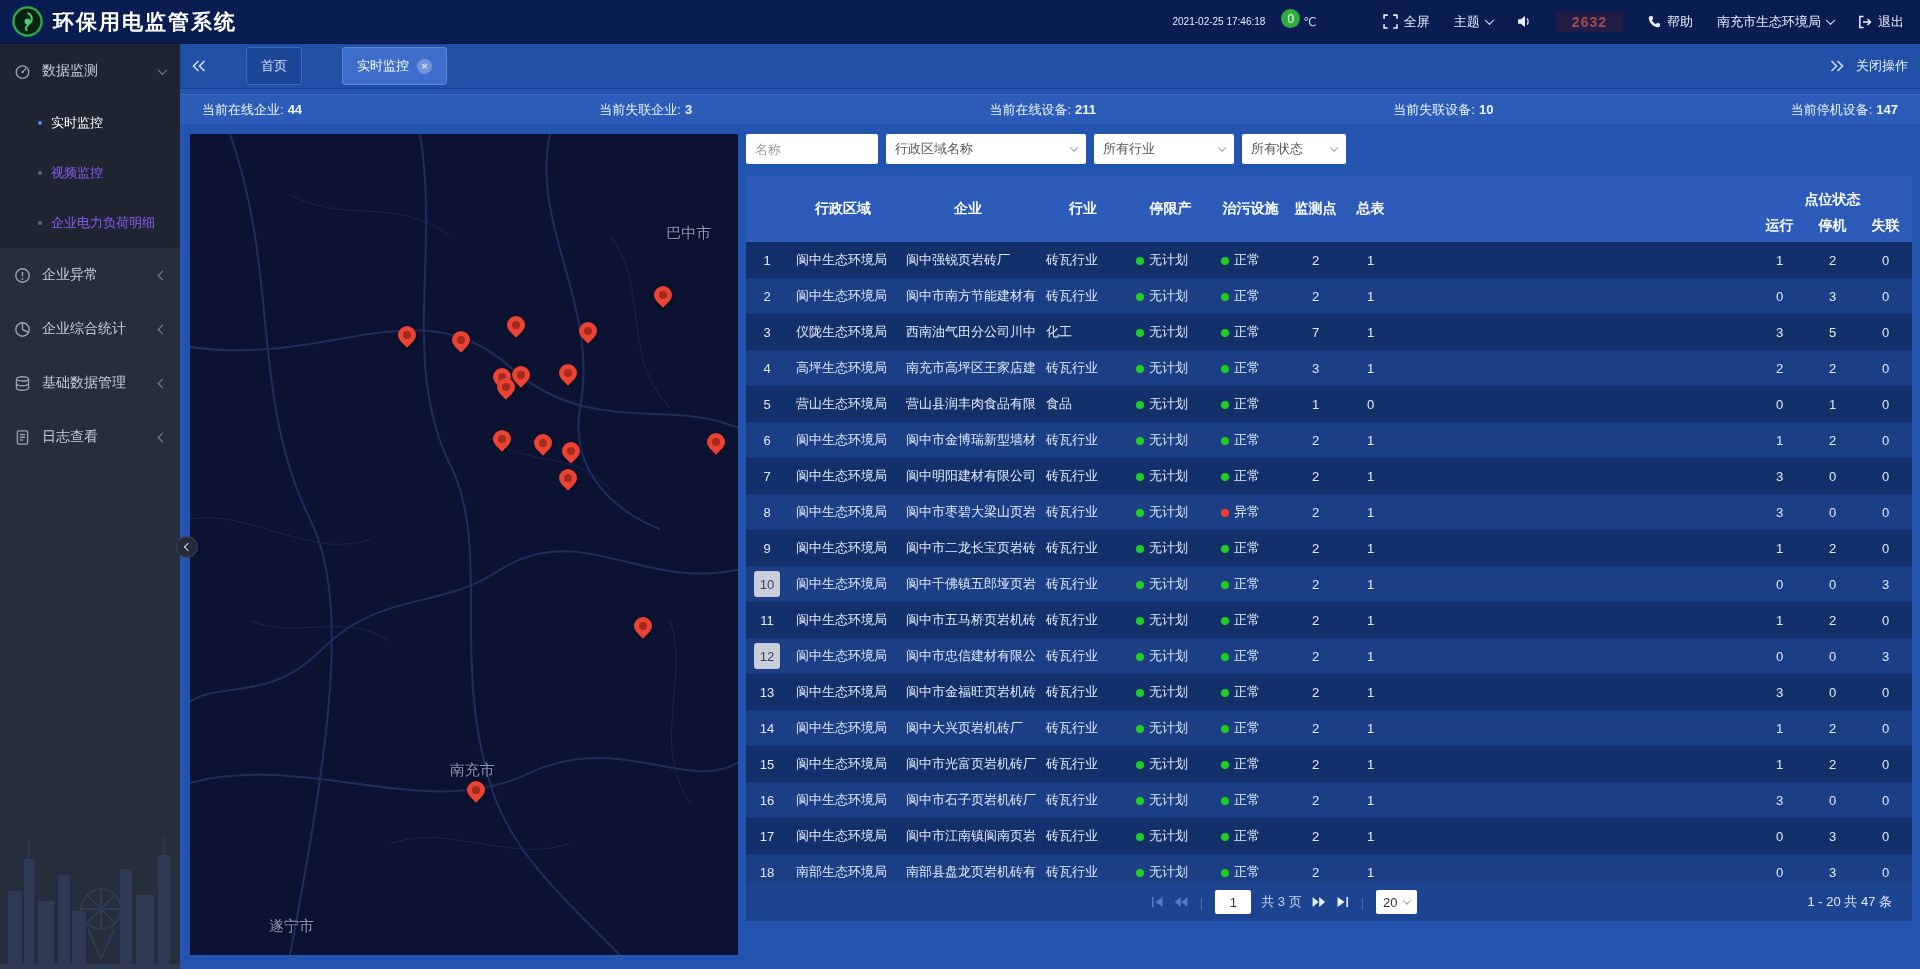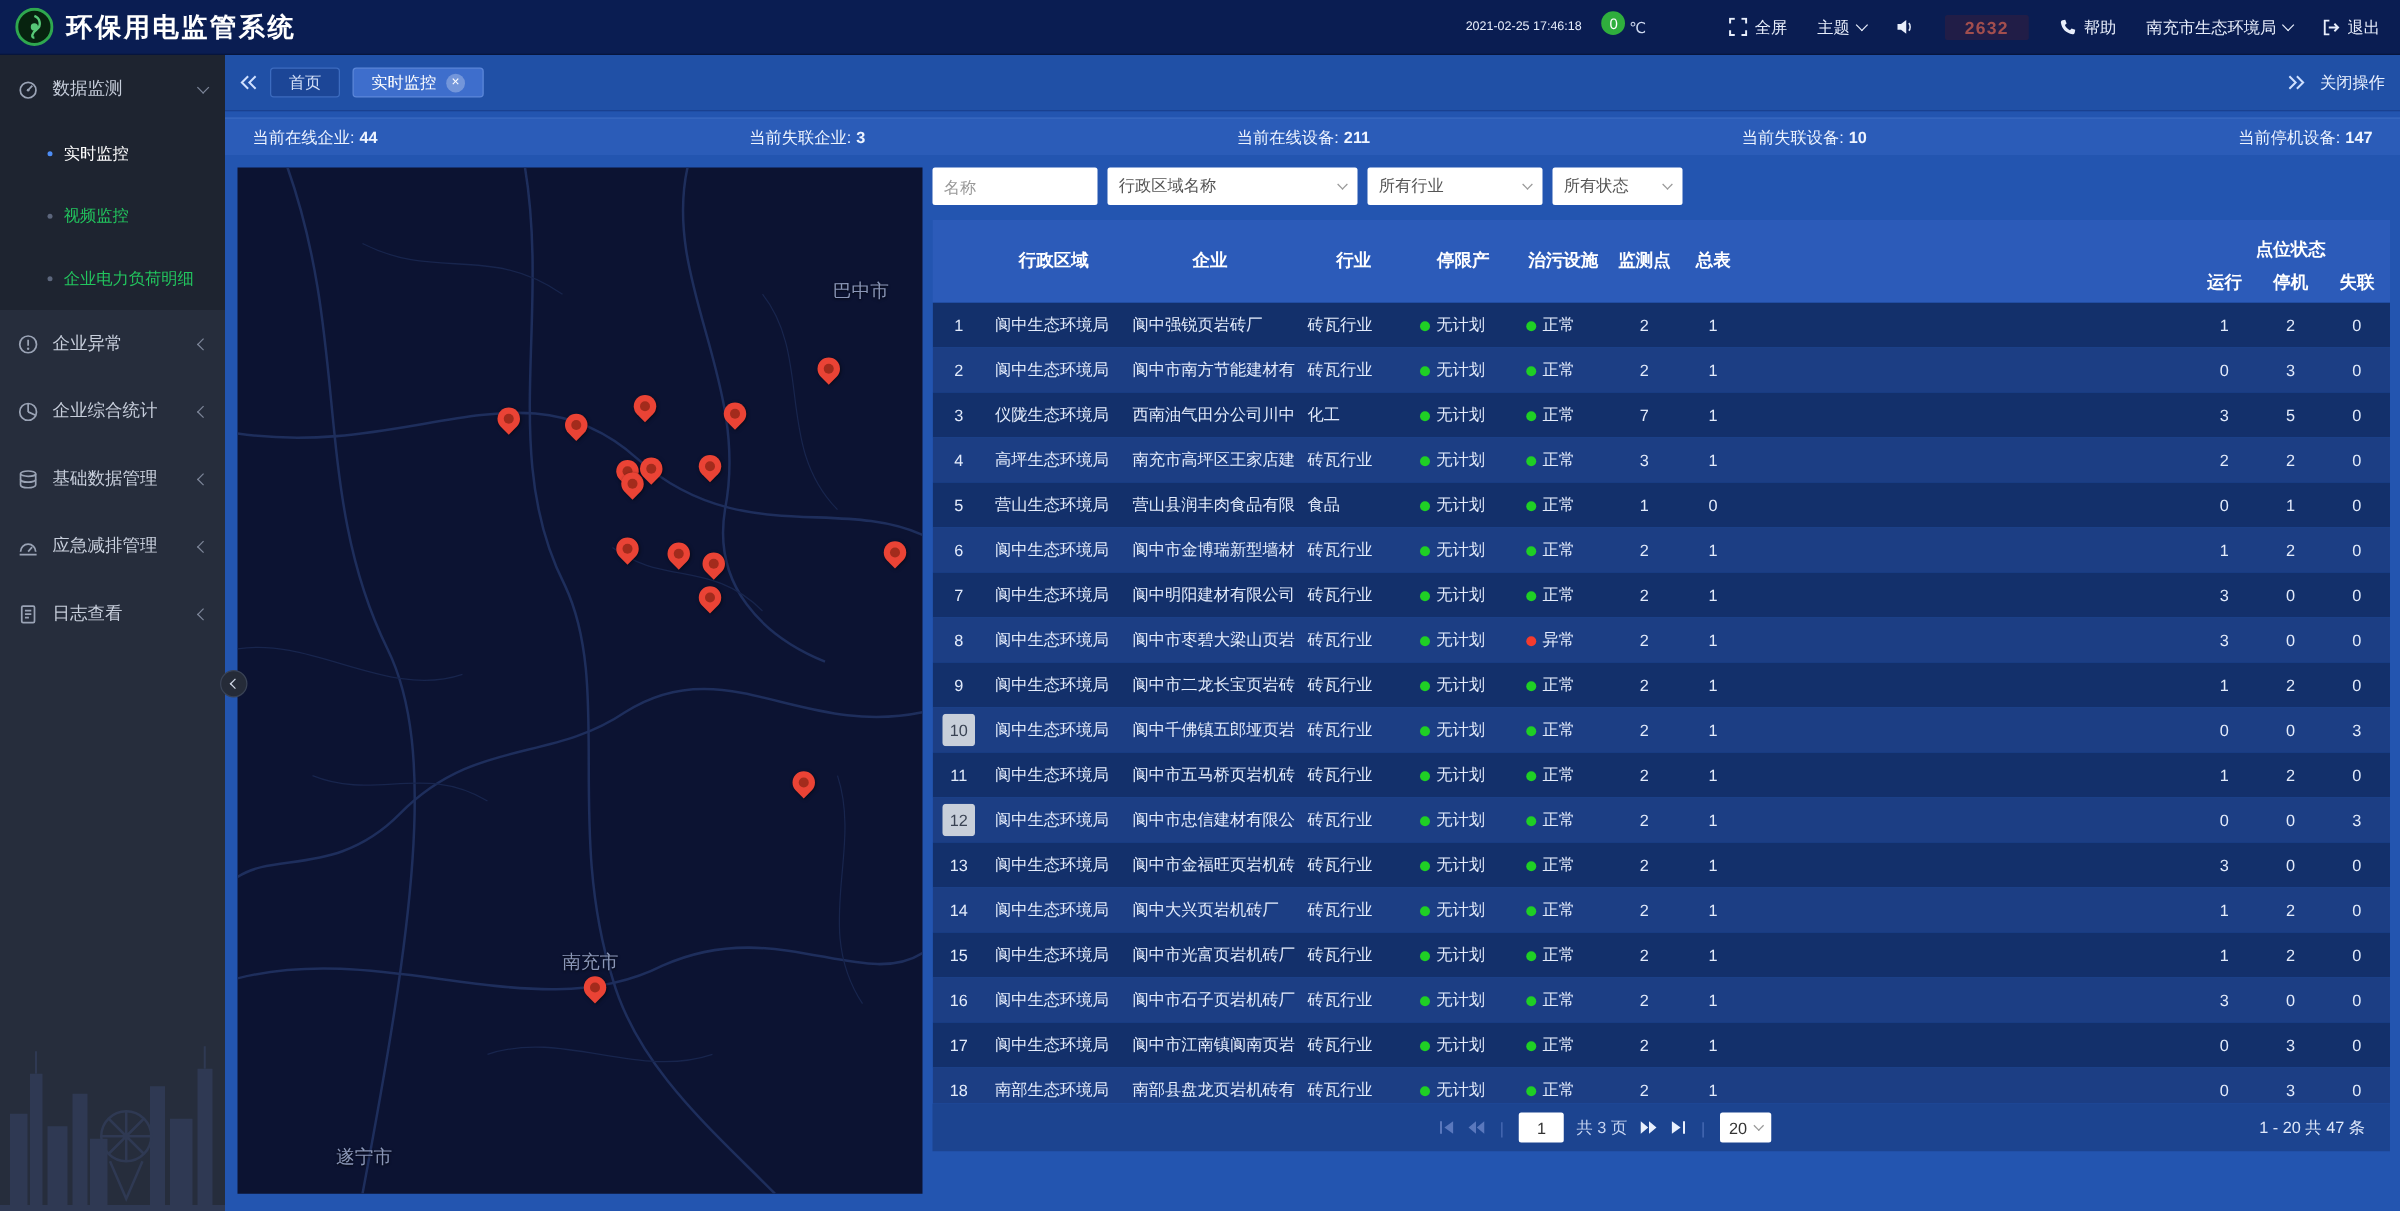--- a/index.html
+++ b/index.html
@@ -28,35 +28,35 @@
 
   
   .body-row { flex:1; display:flex; min-height:0; position:relative; }
 
   
   .sidebar { width:180px; background:#262d3c; position:relative; overflow:hidden; flex:0 0 180px; }
   .nav-block.open { background:#1e2430; }
   .nav-group { height:54px; display:flex; align-items:center; gap:11px; padding:0 14px; font-size:14px; color:#c7cedb; cursor:pointer; }
   .nav-group .nav-icon { color:#9aa3b5; display:flex; }
   .nav-group .chev { color:#7d8699; margin-left:auto; }
-  .nav-sub { height:50px; display:flex; align-items:center; gap:9px; padding-left:38px; font-size:13px; color:#22c55e; cursor:pointer; }
+  .nav-sub { height:50px; display:flex; align-items:center; gap:9px; padding-left:38px; font-size:13px; color:#8b5cf6; cursor:pointer; }
   .nav-sub .bullet { width:4px; height:4px; border-radius:50%; background:#5c667c; }
   .nav-sub.active { color:#ffffff; }
   .nav-sub.active .bullet { background:#4d8df5; }
   .skyline { position:absolute; bottom:0; left:0; opacity:.5; pointer-events:none; }
 
   .collapse-handle { position:absolute; left:176px; top:492px; width:22px; height:22px; border-radius:50%; background:#252b38; border:1px solid #3a4356; display:flex; align-items:center; justify-content:center; color:#cfd6e4; cursor:pointer; z-index:10; }
   .collapse-handle .chev { width:6px; height:6px; margin-left:2px; }
 
   
   .main { flex:1; display:flex; flex-direction:column; min-width:0; background:#2355b0; }
 
   .tabbar { height:45px; background:#2050a6; border-bottom:1px solid #1a4190; display:flex; align-items:center; gap:10px; padding:0 12px; flex:0 0 45px; }
   .tab-scroll { color:#cfe0ff; cursor:pointer; display:flex; }
-  .tab { height:24px; display:flex; align-items:center; gap:8px; padding:0 14px; border-radius:3px; font-size:13px; background:#1c4697; border:1px solid #3c6bbf; color:#d4e0f8; cursor:pointer; }
+  .tab { height:38px; display:flex; align-items:center; gap:8px; padding:0 14px; border-radius:3px; font-size:13px; background:#1c4697; border:1px solid #3c6bbf; color:#d4e0f8; cursor:pointer;margin-left:30px; }
   .tab.active { background:#3e6ecc; color:#fff; border-color:#5c87d9; }
   .tab-close { width:15px; height:15px; border-radius:50%; background:rgba(255,255,255,.28); color:#fff; font-size:11px; line-height:1; display:flex; align-items:center; justify-content:center; cursor:pointer; }
   .tabbar-right { margin-left:auto; display:flex; align-items:center; gap:12px; color:#eaf1ff; font-size:13px; }
   .tabbar-right .ops { cursor:pointer; }
 
   .statsbar { margin-top:5px; height:30px; background:#2b5cb8; border-top:1px solid #3a69c0; display:flex; align-items:center; gap:30px; padding:0 22px; font-size:13px; color:#eef4ff; flex:0 0 30px;justify-content:space-between; }
   .stat b { font-weight:bold; margin-left:4px; }
 
   .content { flex:1; display:flex; gap:8px; padding:10px 8px 14px 10px; min-height:0; }
 
@@ -239,33 +239,20 @@
                 </svg>
               </span>
     <span class="nav-label">基础数据管理</span>
     <i class="chev left"></i>
   </div>
           </div>
           <div class="nav-block">
             <div class="nav-group">
     <span class="nav-icon">
                 <svg width="17" height="17" viewBox="0 0 16 16" fill="none" stroke="currentColor" stroke-width="1.3">
-                  <path d="M2.3 11.6 A5.7 5.7 0 1 1 13.7 11.6"></path>
-                  <path d="M8 11.6 L11 8.2"></path>
-                  <path d="M1.6 13.8 H14.4"></path>
-                </svg>
-              </span>
-    <span class="nav-label">应急减排管理</span>
-    <i class="chev left"></i>
-  </div>
-          </div>
-          <div class="nav-block">
-            <div class="nav-group">
-    <span class="nav-icon">
-                <svg width="17" height="17" viewBox="0 0 16 16" fill="none" stroke="currentColor" stroke-width="1.3">
                   <rect x="3.2" y="1.8" width="9.6" height="12.4" rx="1"></rect>
                   <path d="M5.6 5.2 H10.4 M5.6 7.8 H10.4 M5.6 10.4 H8.6"></path>
                 </svg>
               </span>
     <span class="nav-label">日志查看</span>
     <i class="chev left"></i>
   </div>
           </div>
         </div>
       <svg class="skyline" width="180" height="170" viewBox="0 0 180 170">

